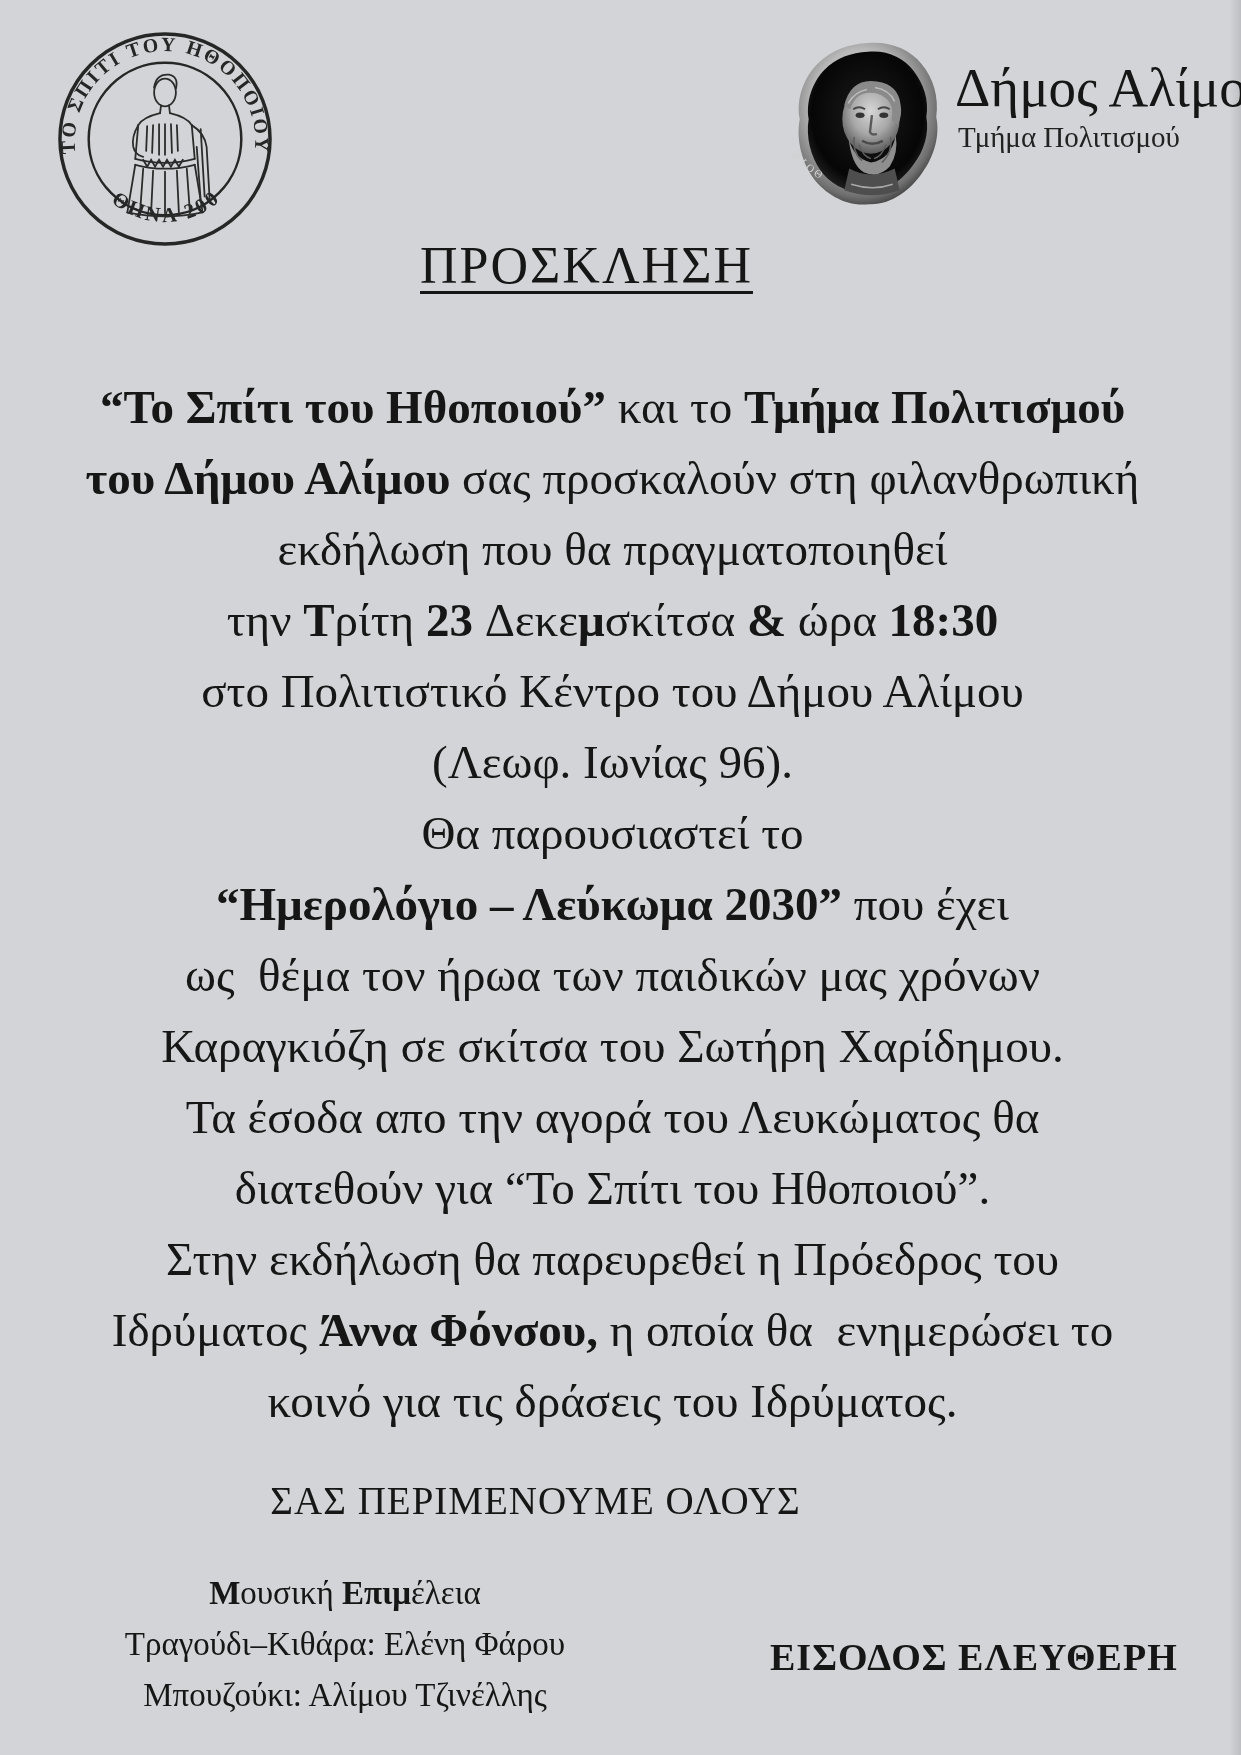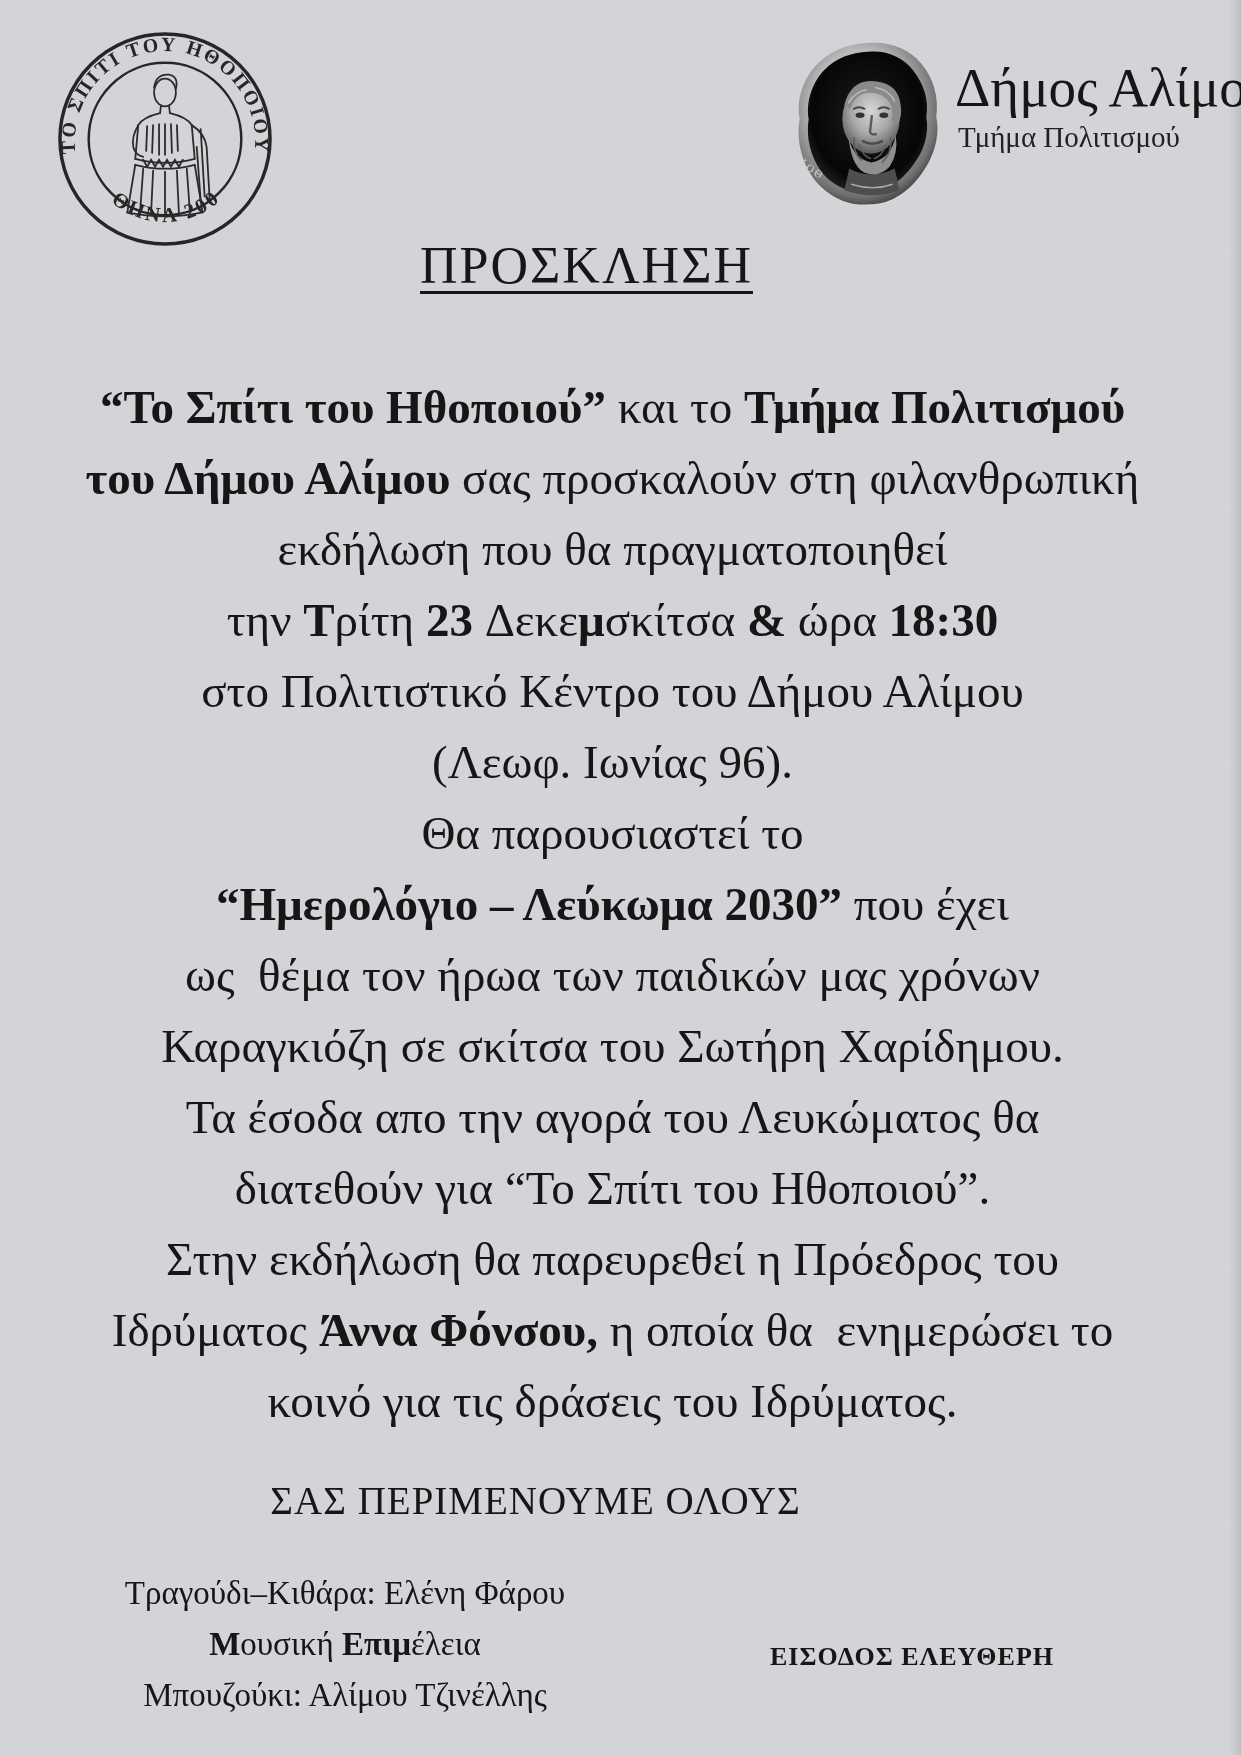--- a/index.html
+++ b/index.html
@@ -35,21 +35,21 @@
     position:absolute;top:1477px;left:0;width:100%;text-align:center;
     transform:translateX(-85px);
     font-size:39px;line-height:48px;letter-spacing:1px;
   }
   .music{
     position:absolute;left:75px;top:1568px;width:540px;text-align:center;
     font-size:33px;line-height:51px;
   }
   .entry{
     position:absolute;left:770px;top:1634px;
-    font-size:26px;line-height:46px;font-weight:700;letter-spacing:1px;white-space:nowrap;
+    font-size:38px;line-height:46px;font-weight:700;letter-spacing:1px;white-space:nowrap;
   }
   svg text{font-family:"Liberation Serif","DejaVu Serif",serif;}
 </style>
 </head>
 <body>
 
 <div class="page">
 
   <svg class="seal" viewBox="0 0 220 220">
     <circle cx="110" cy="110" r="106" fill="none" stroke="#262626" stroke-width="3.5"></circle>
@@ -141,20 +141,20 @@
       <div class="seg-line"><span>Τα έσοδα απο την αγορά του Λευκώματος θα</span></div>
       <div class="seg-line"><span>διατεθούν για “Το Σπίτι του Ηθοποιού”.</span></div>
       <div class="seg-line"><span>Στην εκδήλωση θα παρευρεθεί η Πρόεδρος του</span></div>
       <div class="seg-line"><span>Ιδρύματος </span><span class="b">Άννα Φόνσου,</span><span> η οποία θα  ενημερώσει το</span></div>
       <div class="seg-line"><span>κοινό για τις δράσεις του Ιδρύματος.</span></div>
     </div>
 
   <div class="waiting">ΣΑΣ ΠΕΡΙΜΕΝΟΥΜΕ ΟΛΟΥΣ</div>
 
   <div class="music">
+      <div class="seg-line"><span class="b">Μ</span><span>ουσική </span><span class="b">Επιμ</span><span>έλεια</span></div>
       <div class="seg-line"><span>Τραγούδι–Κιθάρα: Ελένη Φάρου</span></div>
-      <div class="seg-line"><span class="b">Μ</span><span>ουσική </span><span class="b">Επιμ</span><span>έλεια</span></div>
       <div class="seg-line"><span>Μπουζούκι: Αλίμου Τζινέλλης</span></div>
     </div>
 
   <div class="entry">ΕΙΣΟΔΟΣ ΕΛΕΥΘΕΡΗ</div>
 
 </div>
 
 </body></html>

